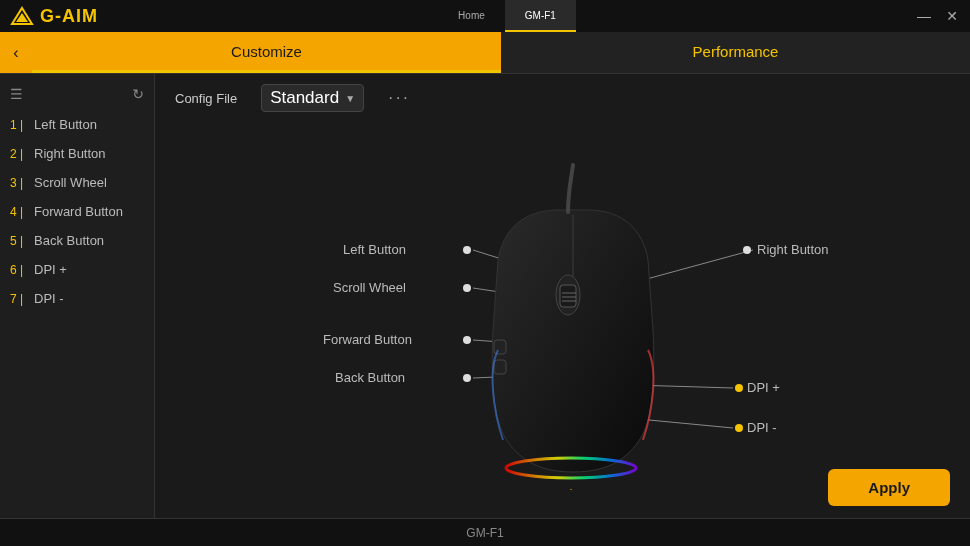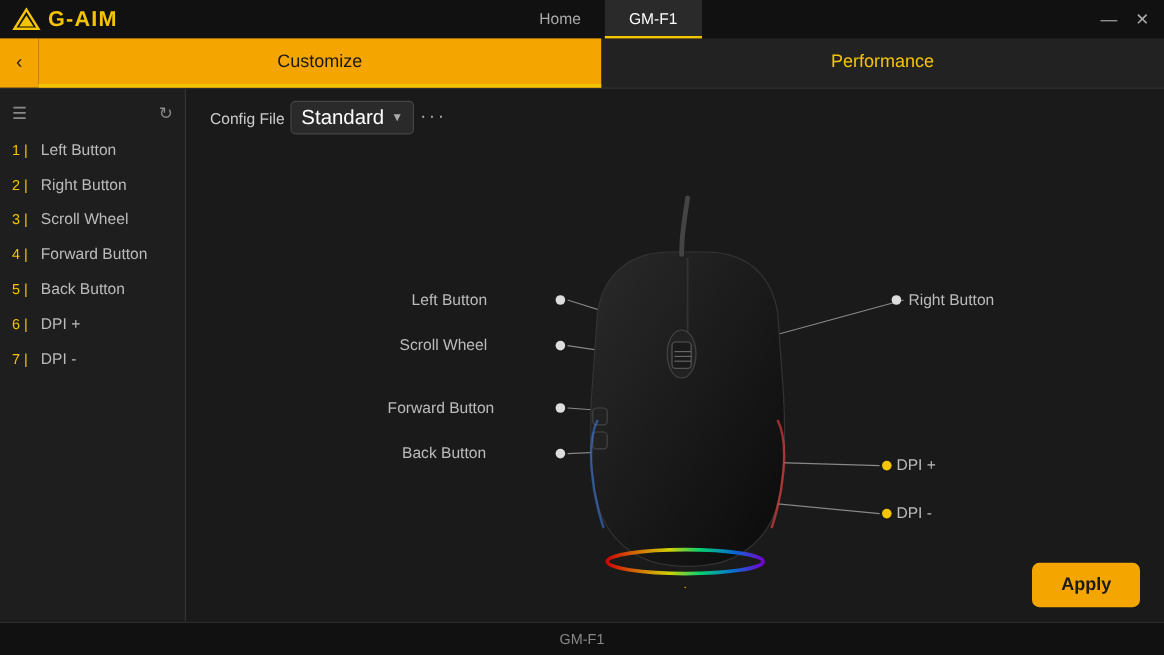--- a/index.html
+++ b/index.html
@@ -44,21 +44,21 @@
       gap: 0;
       flex: 1;
       justify-content: center;
     }
     .nav-tab {
       padding: 0 20px;
       height: 32px;
       display: flex;
       align-items: center;
       color: #aaa;
-      font-size: 13px;
+      font-size: 10px;
       cursor: pointer;
       border-bottom: 2px solid transparent;
     }
     .nav-tab.active {
       background: #2a2a2a;
       color: #fff;
       border-bottom: 2px solid #f5c400;
     }
     #window-controls {
       display: flex;
@@ -159,21 +159,21 @@
       flex-direction: column;
       position: relative;
       background: #1a1a1a;
     }
 
     
     #config-bar {
       display: flex;
       align-items: center;
       padding: 10px 20px;
-      gap: 5px;
+      gap: 24px;
     }
     #config-label {
       color: #ccc;
       font-size: 13px;
     }
     #config-select-wrap {
       display: flex;
       align-items: center;
       background: #2a2a2a;
       border: 1px solid #444;
@@ -207,21 +207,21 @@
 
     
     #apply-btn {
       position: absolute;
       bottom: 12px;
       right: 20px;
       background: #f5a500;
       color: #1a1a1a;
       border: none;
       border-radius: 6px;
-      padding: 10px 24px;
+      padding: 10px 40px;
       font-size: 15px;
       font-weight: bold;
       cursor: pointer;
     }
 
     
     #status-bar {
       height: 28px;
       background: #111;
       display: flex;

